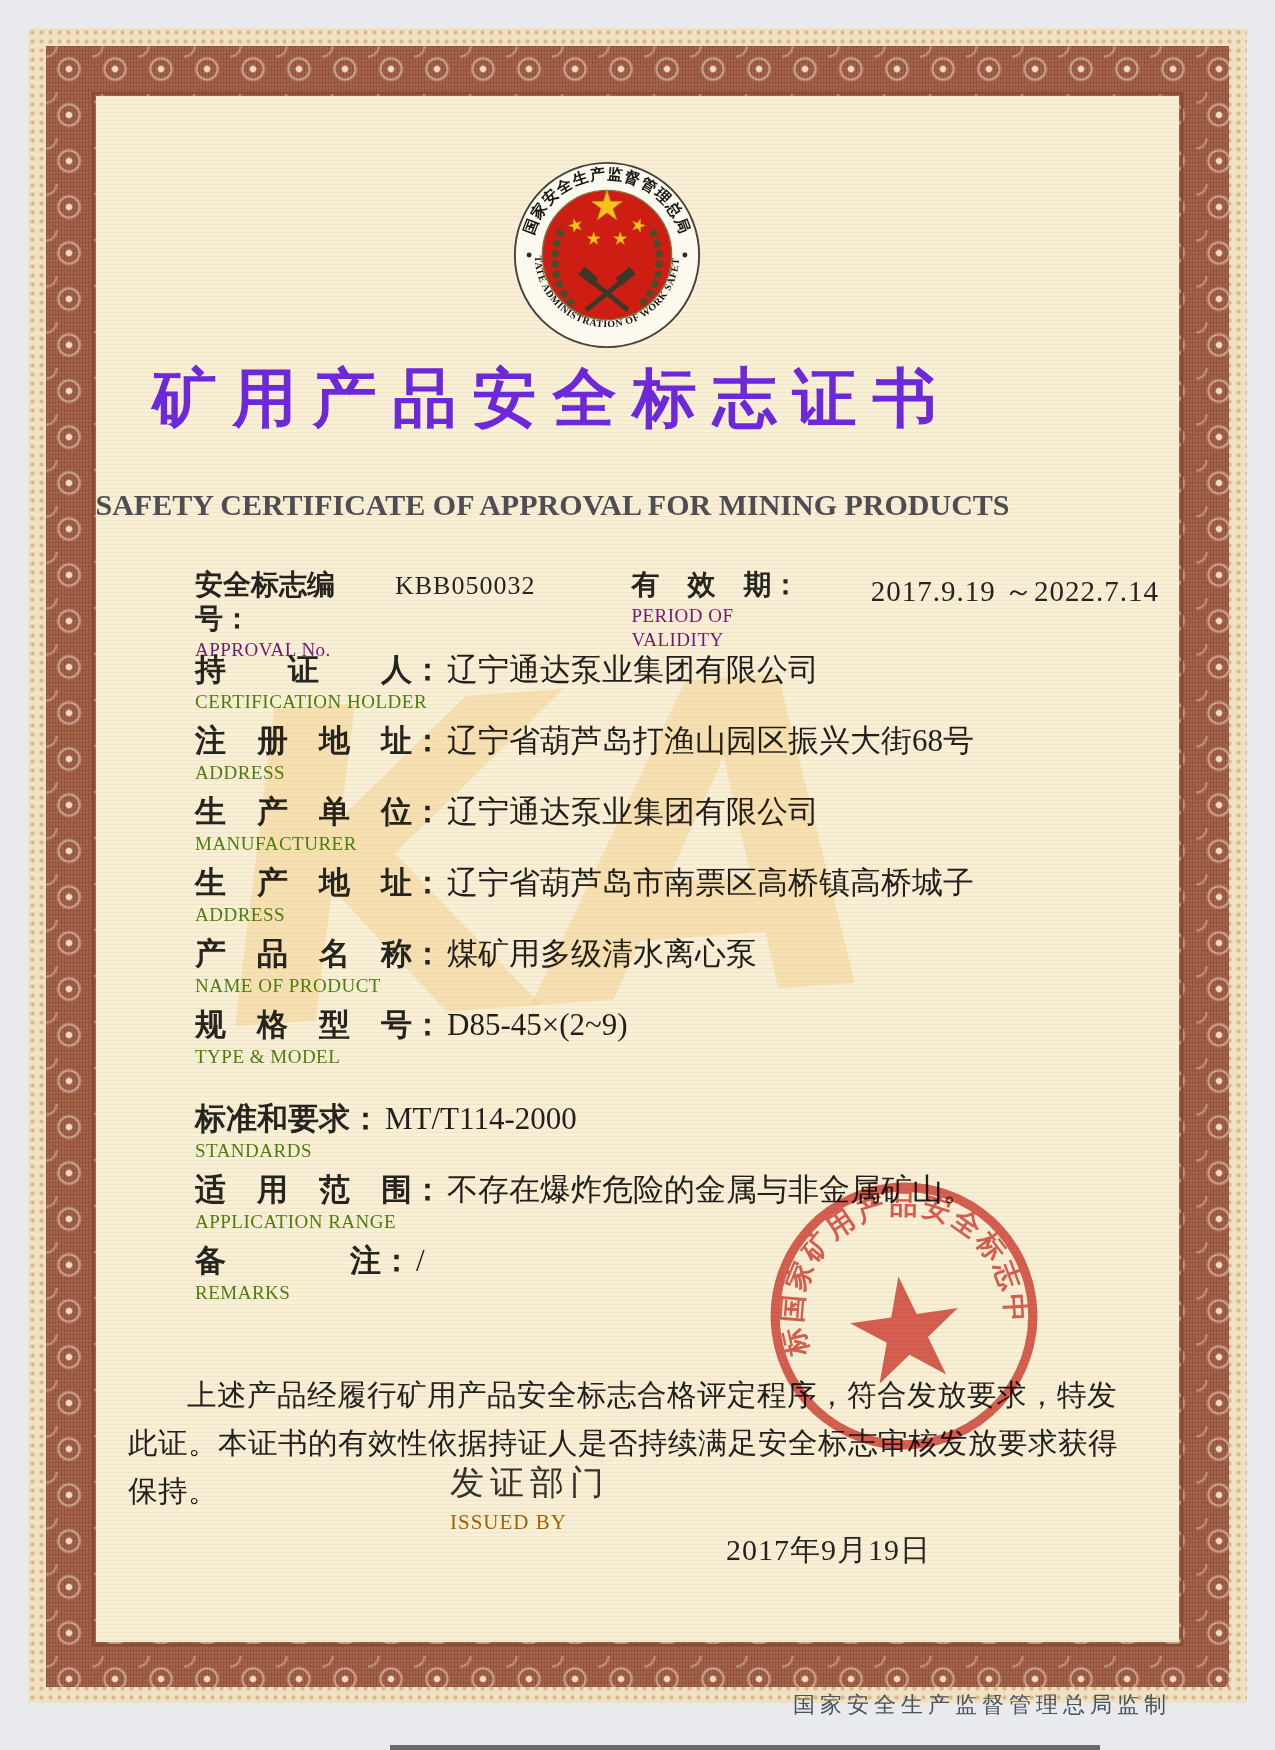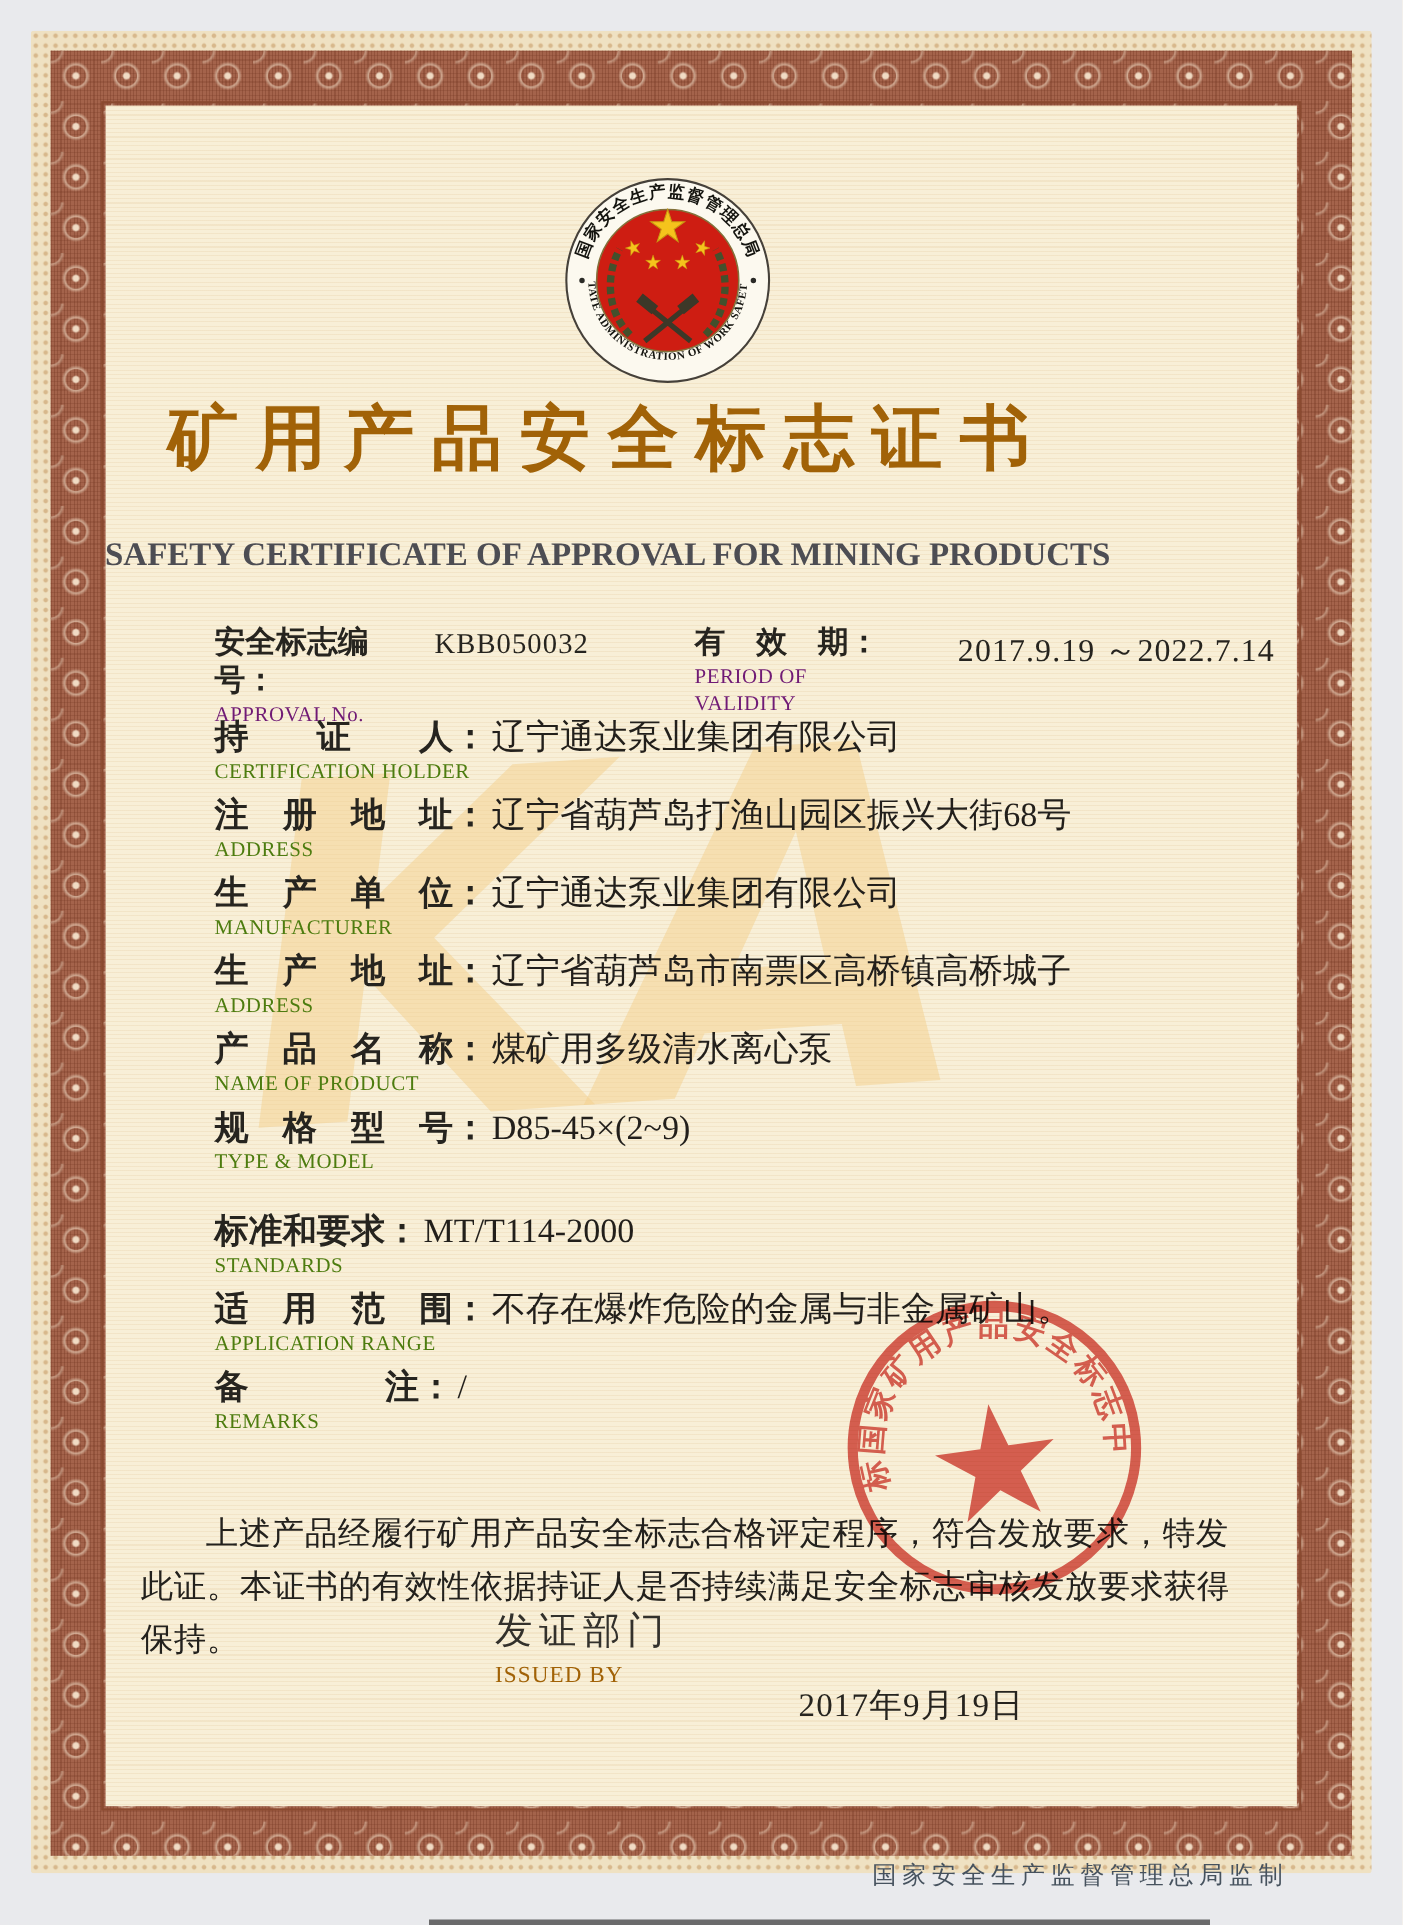--- a/index.html
+++ b/index.html
@@ -48,21 +48,21 @@
     transform:rotate(-4deg);
     z-index:1;
   }
 
   
   .emblem{position:absolute;left:512px;top:160px;width:190px;height:190px;z-index:2;}
 
   
   .title{
     position:absolute;left:60px;right:230px;top:355px;z-index:2;
-    text-align:center;font-size:64px;font-weight:bold;color:#a16207;
+    text-align:center;font-size:64px;font-weight:bold;color:#6d28d9;
     letter-spacing:16px;white-space:nowrap;
   }
   .subtitle{
     position:absolute;left:40px;right:210px;top:488px;z-index:2;
     text-align:center;font-size:30px;font-weight:bold;color:#4d4d53;
     white-space:nowrap;
   }
 
   
   .approval-row{position:absolute;left:195px;right:116px;top:568px;z-index:2;display:flex;align-items:flex-start;}

